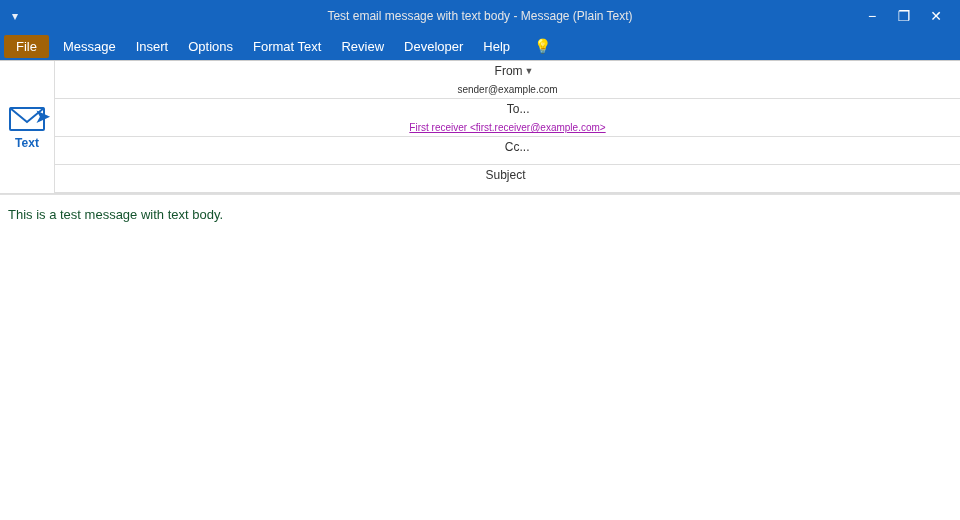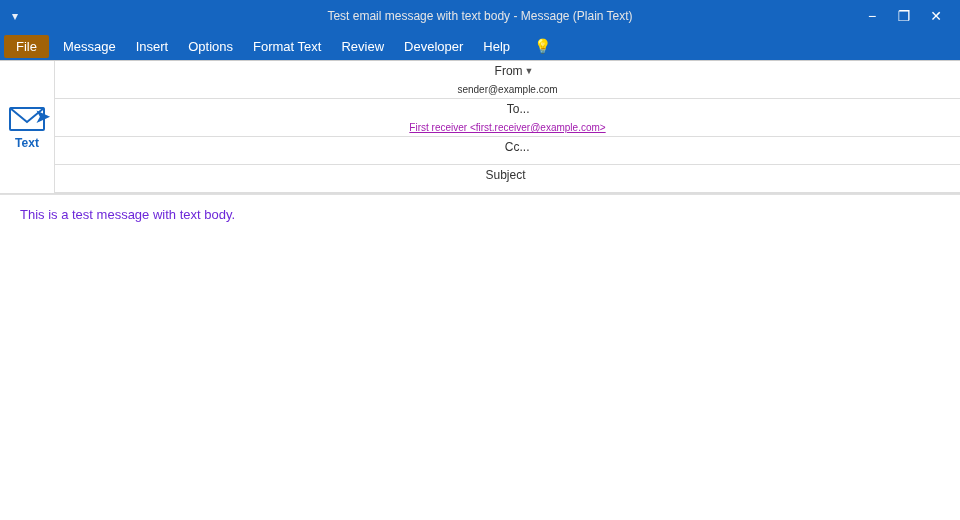--- a/index.html
+++ b/index.html
@@ -177,23 +177,23 @@
       max-width: 60px;
       padding: 3px 8px;
       font-size: 12px;
       color: #333;
     }
 
     
     .email-body {
       flex: 1;
       background: #fff;
-      padding: 12px 20px;
+      padding: 12px 8px;
       font-size: 13px;
-      color: #6d28d9;
+      color: #14532d;
       overflow: auto;
       border-top: 1px solid #e0e0e0;
     }
     .top-rows {
       display: flex;
       border-bottom: 1px solid #ddd;
     }
     .field-rows-wrapper {
       flex: 1;
     }

